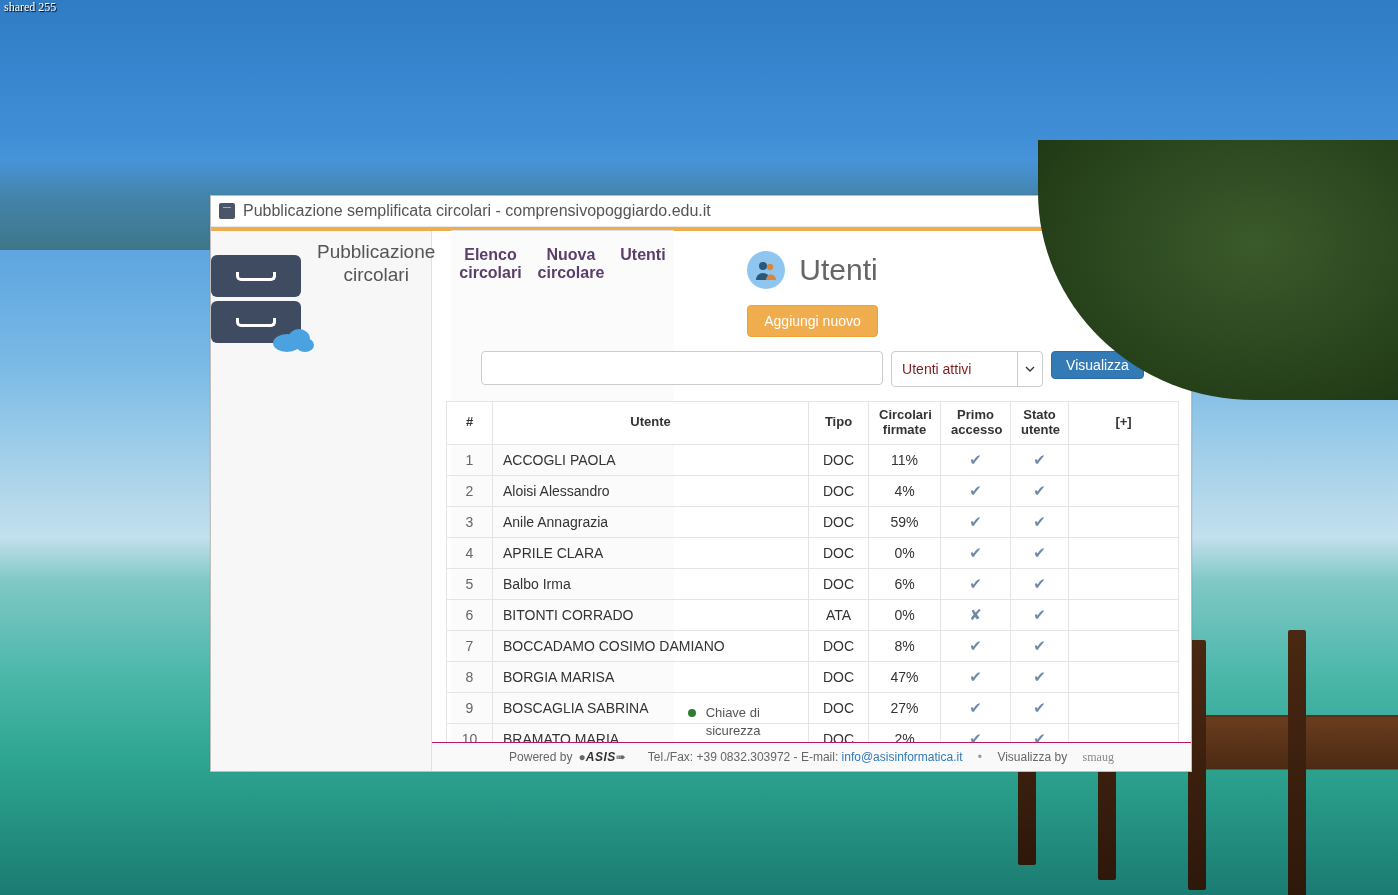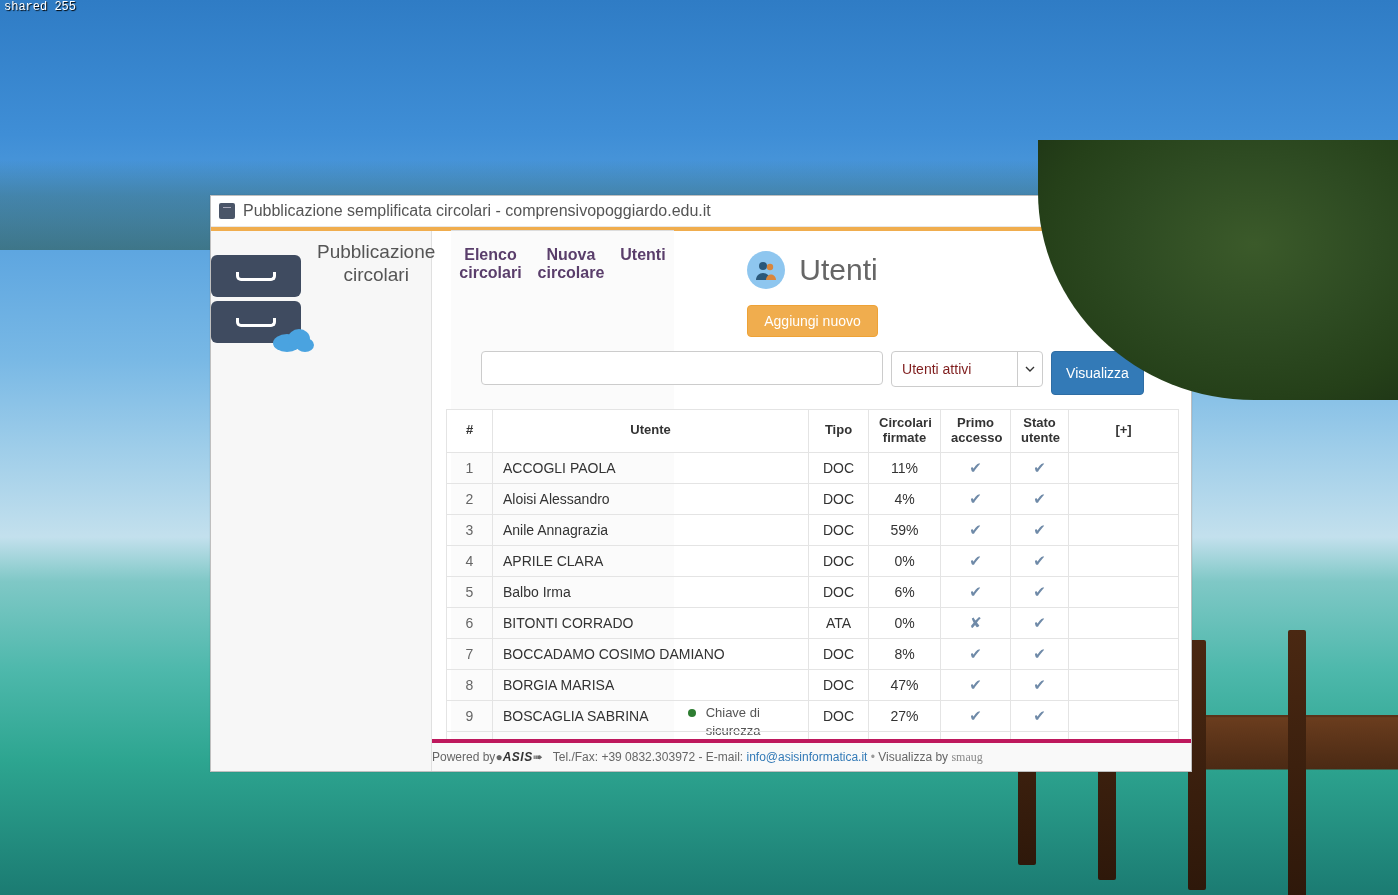--- a/index.html
+++ b/index.html
@@ -52,21 +52,21 @@
     border-radius: 2px;
   }
   .pier .post:nth-child(2){ left:30px;  top:110px; height:200px; }
   .pier .post:nth-child(3){ left:110px; top: 95px; height:230px; }
   .pier .post:nth-child(4){ left:200px; top: 85px; height:250px; }
   .pier .post:nth-child(5){ left:300px; top: 75px; height:270px; }
   .shared-tag {
     position: absolute; top: 0; left: 0;
     color: #fff; font-size: 12px; padding: 0 4px;
     text-shadow: 1px 1px 1px #000;
-    font-family: Liberation Mono, monospace;
+    font-family: Liberation Serif, serif;
   }
 
   
   .window {
     position: absolute;
     left: 210px; top: 195px;
     width: 980px; height: 575px;
     background: #fff;
     border: 1px solid #bfbfbf;
     box-shadow: 0 0 1px rgba(0,0,0,.2);
@@ -180,21 +180,21 @@
     position:relative;height:34px;border:1px solid #ccc;border-radius:4px;
     display:flex;align-items:center;width:150px;background:#fff;
   }
   .select-wrap span{flex:1;padding:0 10px;color:#7f1d1d;font-size:14px;}
   .select-wrap .chev{
     width:24px;height:100%;border-left:1px solid #ccc;
     display:flex;align-items:center;justify-content:center;color:#333;
   }
   .btn-blue{
     background:#337ab7;color:#fff;border:1px solid #2e6da4;
-    padding:0 14px;height:44px;border-radius:4px;font-size:14px;
+    padding:0 14px;height:28px;border-radius:4px;font-size:14px;
   }
 
   table.users{
     width:100%;border-collapse:collapse;font-size:14px;color:#333;
     border:1px solid #ddd;
     table-layout:fixed;
   }
   table.users th, table.users td{
     border:1px solid #e4e4e4;padding:6px 10px;vertical-align:middle;
   }
@@ -213,23 +213,23 @@
   col.c-name{}
   col.c-tipo{width:60px;}
   col.c-circ{width:72px;}
   col.c-primo{width:70px;}
   col.c-stato{width:58px;}
   col.c-plus{width:110px;}
 
   
   .footer{
     flex:0 0 28px;height:28px;
-    border-top:4px solid #be185d;background:#f9f9f9;
-    display:flex;align-items:center;justify-content:flex-start;
-    font-size:12px;color:#666;
+    border-top:1px solid #be185d;background:#f9f9f9;
+    display:flex;align-items:center;justify-content:center;
+    font-size:12px;color:#666;gap:6px;
   }
   .footer a{color:#337ab7;text-decoration:none;}
   .footer .bullet{color:#999;}
   .footer .asis{font-weight:700;font-style:italic;color:#333;letter-spacing:.5px;}
   .footer .smaug{font-family:"Segoe Script","Comic Sans MS",cursive;color:#888;}
 </style>
 </head>
 <body>
 
 <div class="desktop">

